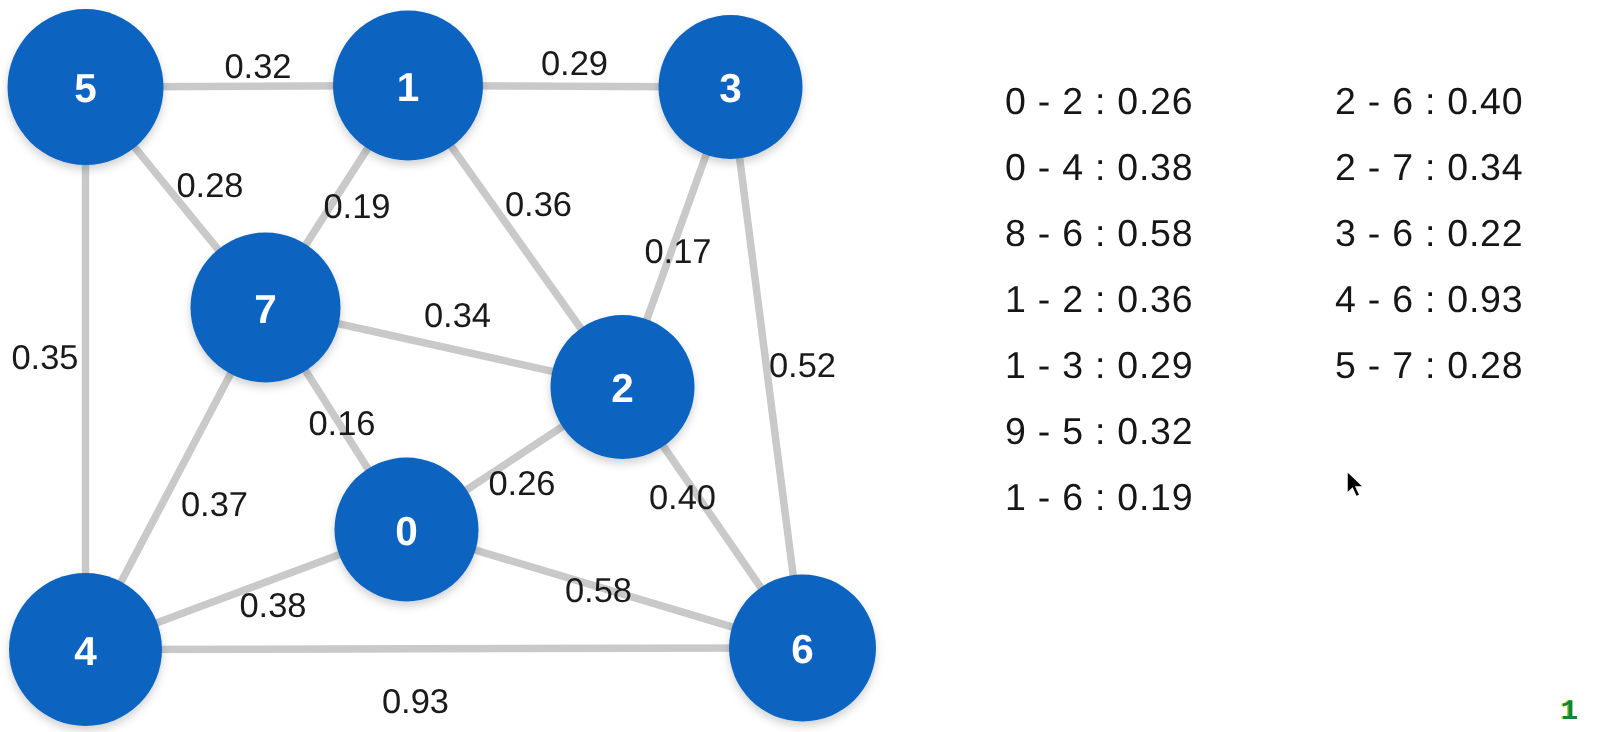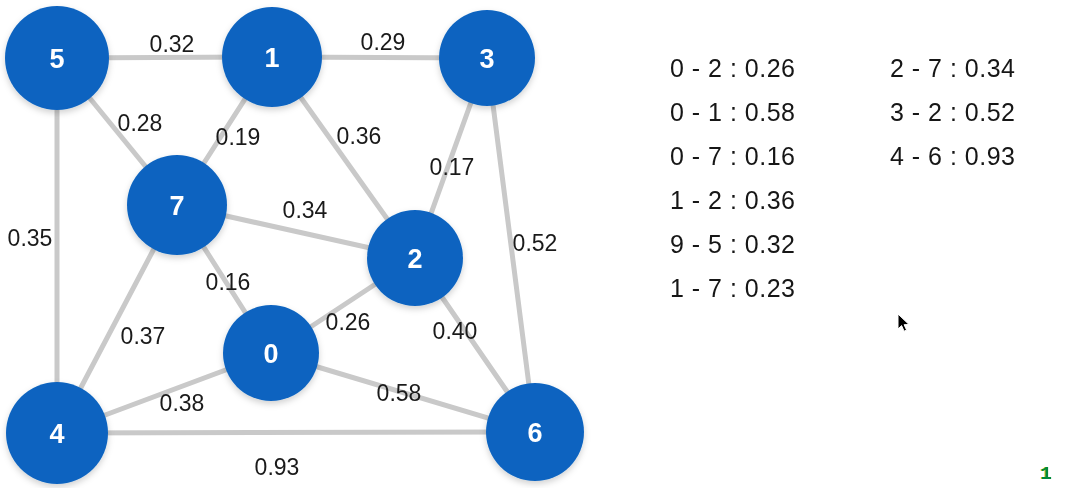--- a/index.html
+++ b/index.html
@@ -202,30 +202,33 @@
           <text x="399" y="393" class="edge-weight" fill="#1a1a1a">0.58</text>
           <text x="277" y="467" class="edge-weight" fill="#1a1a1a">0.93</text>
         </g>
     </svg>
   </div>
 
   <div id="edgelist-panel">
     <div class="edgelist-columns">
       <div class="edgelist-col col-left" id="edgelist-col-left">
           <div class="edgelist-row">0 - 2 : 0.26</div>
-          <div class="edgelist-row">0 - 1 : 0.58</div>
-          <div class="edgelist-row">0 - 7 : 0.16</div>
+          <div class="edgelist-row">0 - 4 : 0.38</div>
+          <div class="edgelist-row">8 - 6 : 0.58</div>
           <div class="edgelist-row">1 - 2 : 0.36</div>
+          <div class="edgelist-row">1 - 3 : 0.29</div>
           <div class="edgelist-row">9 - 5 : 0.32</div>
-          <div class="edgelist-row">1 - 7 : 0.23</div>
+          <div class="edgelist-row">1 - 6 : 0.19</div>
         </div>
       <div class="edgelist-col col-right" id="edgelist-col-right">
+          <div class="edgelist-row">2 - 6 : 0.40</div>
           <div class="edgelist-row">2 - 7 : 0.34</div>
-          <div class="edgelist-row">3 - 2 : 0.52</div>
+          <div class="edgelist-row">3 - 6 : 0.22</div>
           <div class="edgelist-row">4 - 6 : 0.93</div>
+          <div class="edgelist-row">5 - 7 : 0.28</div>
         </div>
     </div>
   </div>
 
   <div id="corner-mark">1</div>
 
   <svg id="mouse-cursor" viewBox="0 0 14 20" style="left: 897px; top: 313px;">
     <path d="M1,1 L1,16 L4.6,12.6 L7.1,18.2 L9.6,17.1 L7.1,11.7 L12,11.5 Z" fill="#000000" stroke="#ffffff" stroke-width="1"></path>
   </svg>
 

